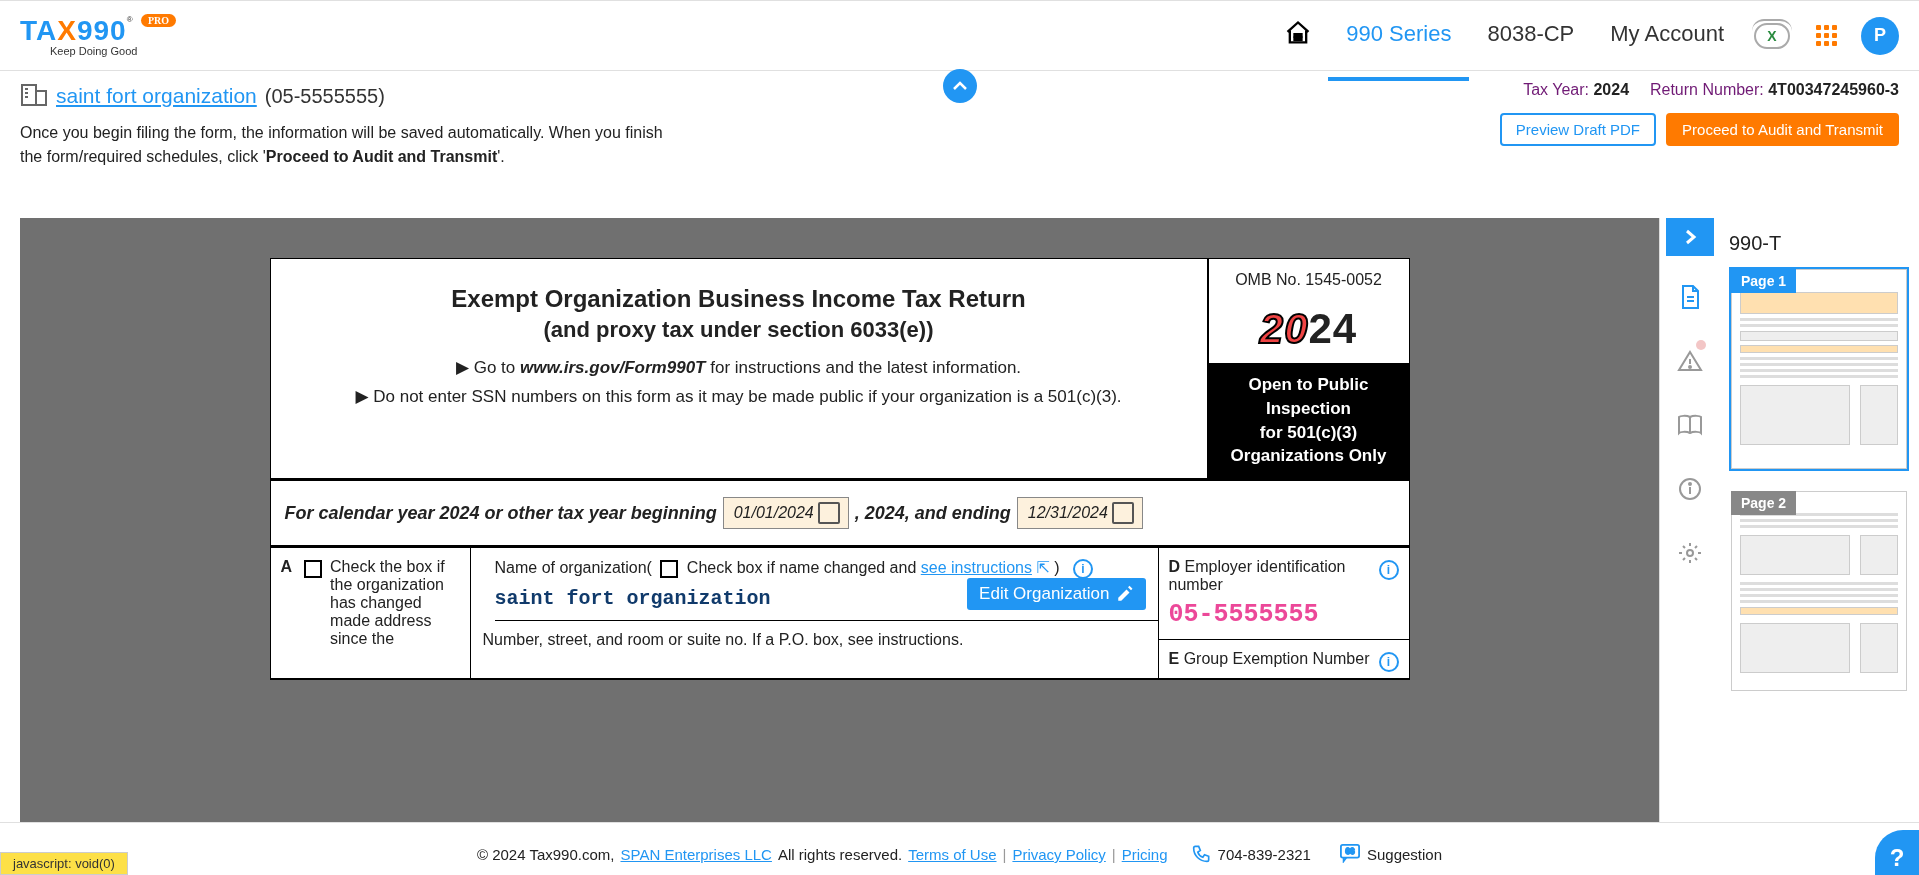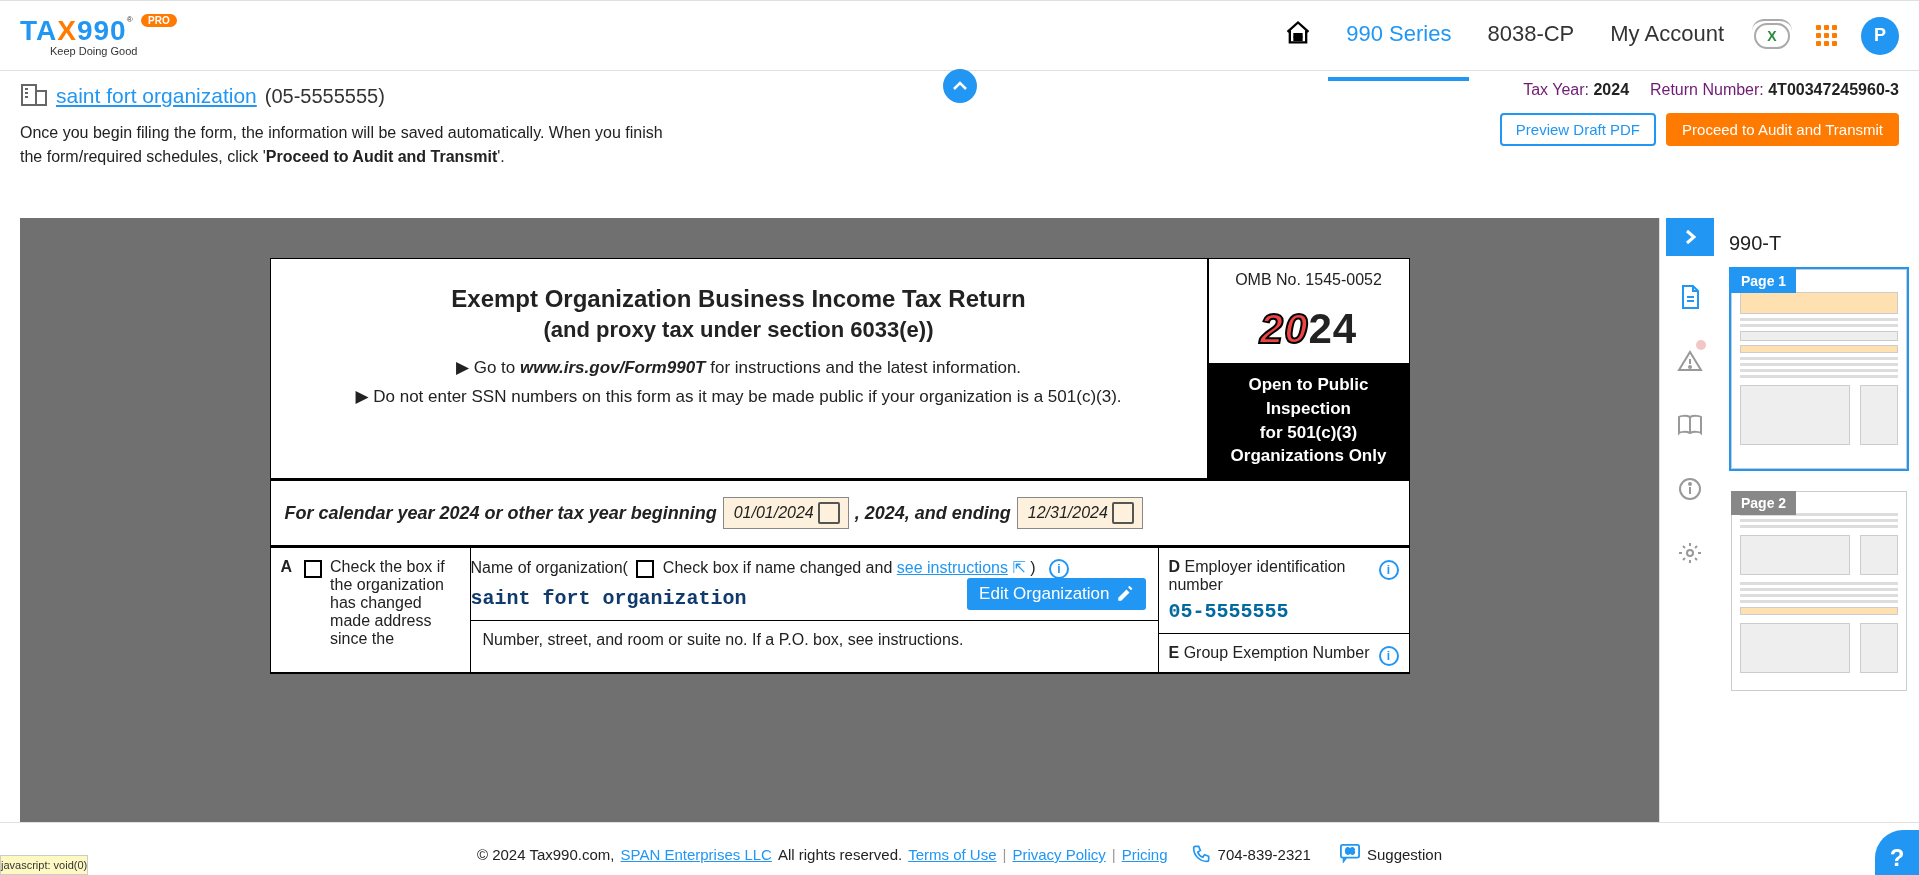--- a/index.html
+++ b/index.html
@@ -4,21 +4,21 @@
 <style>
 * { box-sizing: border-box; margin: 0; padding: 0; }
 body { font-family: Arial, Helvetica, sans-serif; background: #fff; color: #222; overflow: hidden; }
 
 
 .top-header { height: 71px; border-top: 1px solid #e0e0e0; border-bottom: 1px solid #e0e0e0; display: flex; align-items: center; padding: 0 20px; }
 .logo-area { display: flex; flex-direction: column; align-items: flex-start; }
 .logo-text { font-size: 28px; font-weight: bold; letter-spacing: 1px; margin-top: 20px; }
 .logo-blue { color: #2196F3; }
 .logo-orange { color: #ff7a00; }
-.pro-badge { background: #ff7a00; color: #fff; font-size: 10px; padding: 1px 7px; border-radius: 8px; font-weight: bold; margin-left: 4px; vertical-align: top;}
+.pro-badge { background: #ff7a00; color: #fff; font-size: 10px; padding: 1px 7px; border-radius: 8px; font-weight: bold; margin-left: 4px; vertical-align: top; font-family: Liberation Serif, serif;}
 .logo-sub { font-size: 11px; color: #333; margin-left: 30px; margin-top: -2px; }
 .reg-mark { font-size: 8px; vertical-align: top; color: #333; }
 
 .nav-spacer { flex: 1; }
 .nav-item { padding: 0 18px; font-size: 22px; color: #333; cursor: pointer; height: 90px; display: flex; align-items: center; border-bottom: 4px solid transparent; }
 .nav-item.active { color: #2196F3; border-bottom: 4px solid #2196F3; }
 .nav-icon { font-size: 24px; padding: 0 16px; cursor: pointer; color: #333; }
 .excel-icon { width: 36px; height: 26px; border: 2px solid #aaa; border-radius: 18px; display: flex; align-items: center; justify-content: center; color: #2a8b3f; font-weight: bold; font-size: 14px; margin: 0 12px; cursor: pointer; position: relative; }
 .excel-icon::before { content: ""; position: absolute; top: -6px; left: -4px; right: -4px; height: 10px; border-top: 2px solid #aaa; border-radius: 12px 12px 0 0; }
 .grid-icon { display: grid; grid-template-columns: repeat(3, 5px); grid-gap: 3px; cursor: pointer; margin: 0 14px; }
@@ -71,32 +71,32 @@
 .cal-row { padding: 16px 14px; font-size: 18px; font-weight: bold; border-bottom: 3px solid #000; display: flex; align-items: center; flex-wrap: wrap; gap: 6px; font-style: italic; }
 .date-input { background: #fdf1dd; border: 1px solid #888; padding: 6px 34px 6px 10px; font-size: 16px; font-weight: normal; position: relative; display: inline-flex; align-items: center; }
 .date-input::after { content: ""; position: absolute; right: 8px; width: 18px; height: 18px; border: 2px solid #555; border-radius: 2px; }
 
 
 .sec-grid { display: flex; border-bottom: 1px solid #000; }
 .colA { width: 200px; border-right: 1px solid #000; padding: 10px 10px; font-size: 16px; display: flex; gap: 8px; }
 .colA .chk { width: 18px; height: 18px; border: 2px solid #000; flex-shrink: 0; margin-top: 2px; }
 .colA .lbl-a { font-weight: bold; margin-right: 4px; }
 .colBC { flex: 1; border-right: 1px solid #000; }
-.row-name { padding: 10px 12px 10px 0; border-bottom: 1px solid #000; font-size: 16px; position: relative; }
+.row-name { padding: 10px 12px 10px 0; border-bottom: 1px solid #000; font-size: 16px; position: relative; margin-left: 24px; }
 .row-name .chk2 { display: inline-block; width: 18px; height: 18px; border: 2px solid #000; vertical-align: middle; margin: 0 4px; }
 .row-name a { color: #2196F3; text-decoration: underline; cursor: pointer; }
 .ext-icon { color: #2196F3; cursor: pointer; }
 .info-i { display: inline-flex; width: 20px; height: 20px; border: 2px solid #2196F3; border-radius: 50%; color: #2196F3; align-items: center; justify-content: center; font-size: 12px; font-weight: bold; vertical-align: middle; cursor: pointer; }
 .org-name-val { font-family: "Courier New", monospace; font-size: 20px; color: #103a6b; font-weight: bold; margin-top: 8px; display: inline-block; }
 .edit-org-btn { position: absolute; right: 12px; bottom: 10px; background: #2196F3; color: #fff; border: none; padding: 6px 12px; font-size: 17px; border-radius: 3px; cursor: pointer; display: inline-flex; align-items: center; gap: 6px; }
 .edit-org-btn svg { width: 18px; height: 18px; fill: #fff; }
 .row-addr { padding: 10px 12px; font-size: 16px; }
 .colDE { width: 250px; }
 .row-d { padding: 10px 10px; border-bottom: 1px solid #000; font-size: 16px; position: relative; }
-.row-d .val { font-family: "Courier New", monospace; font-size: 20px; color: #0369a1; font-weight: bold; margin-top: 6px; }
+.row-d .val { font-family: "Courier New", monospace; font-size: 25px; color: #ec4899; font-weight: bold; margin-top: 6px; }
 .row-e { padding: 10px 10px; font-size: 16px; position: relative; }
 
 
 .rail { width: 60px; background: #fff; border-left: 1px solid #ddd; display: flex; flex-direction: column; align-items: center; padding-top: 0; gap: 0; }
 .rail-arrow { width: 48px; height: 38px; background: #2196F3; color: #fff; display: flex; align-items: center; justify-content: center; font-size: 20px; cursor: pointer; }
 .rail-icon { width: 40px; height: 46px; display: flex; align-items: center; justify-content: center; color: #888; cursor: pointer; margin-top: 18px; font-size: 22px; position: relative; }
 .rail-icon.active { color: #2196F3; }
 .rail-dot { position: absolute; top: 2px; right: 4px; width: 10px; height: 10px; background: #f3c6c6; border-radius: 50%; }
 
 
@@ -112,21 +112,21 @@
 .tp-hl { background: #ffe0b0; }
 
 
 .footer { height: 64px; border-top: 1px solid #e0e0e0; display: flex; align-items: center; justify-content: center; font-size: 15px; gap: 6px; position: relative; }
 .footer a { color: #2196F3; text-decoration: underline; cursor: pointer; }
 .footer .sep { color: #999; }
 .phone-ico { color: #2196F3; margin-left: 18px; }
 .sugg-ico { color: #2196F3; margin-left: 22px; }
 .help-fab { position: absolute; right: 0; bottom: 0; width: 44px; height: 56px; background: #2196F3; color: #fff; border-radius: 28px 0 0 0; display: flex; align-items: center; justify-content: center; font-size: 24px; font-weight: bold; cursor: pointer; }
 
-.status-bar { position: fixed; bottom: 0; left: 0; background: #fef9c3; border: 1px solid #ccc; padding: 3px 0; font-size: 11px; color: #333; }
+.status-bar { position: fixed; bottom: 0; left: 0; background: #fde047; border: 1px solid #ccc; padding: 3px 12px; font-size: 13px; color: #333; }
 </style>
 </head>
 <body>
 
 <div class="top-header">
   <div class="logo-area">
     <div>
       <span class="logo-text"><span class="logo-blue">TA</span><span class="logo-orange">X</span><span class="logo-blue">990</span></span><span class="reg-mark">®</span>
       <span class="pro-badge">PRO</span>
     </div>

